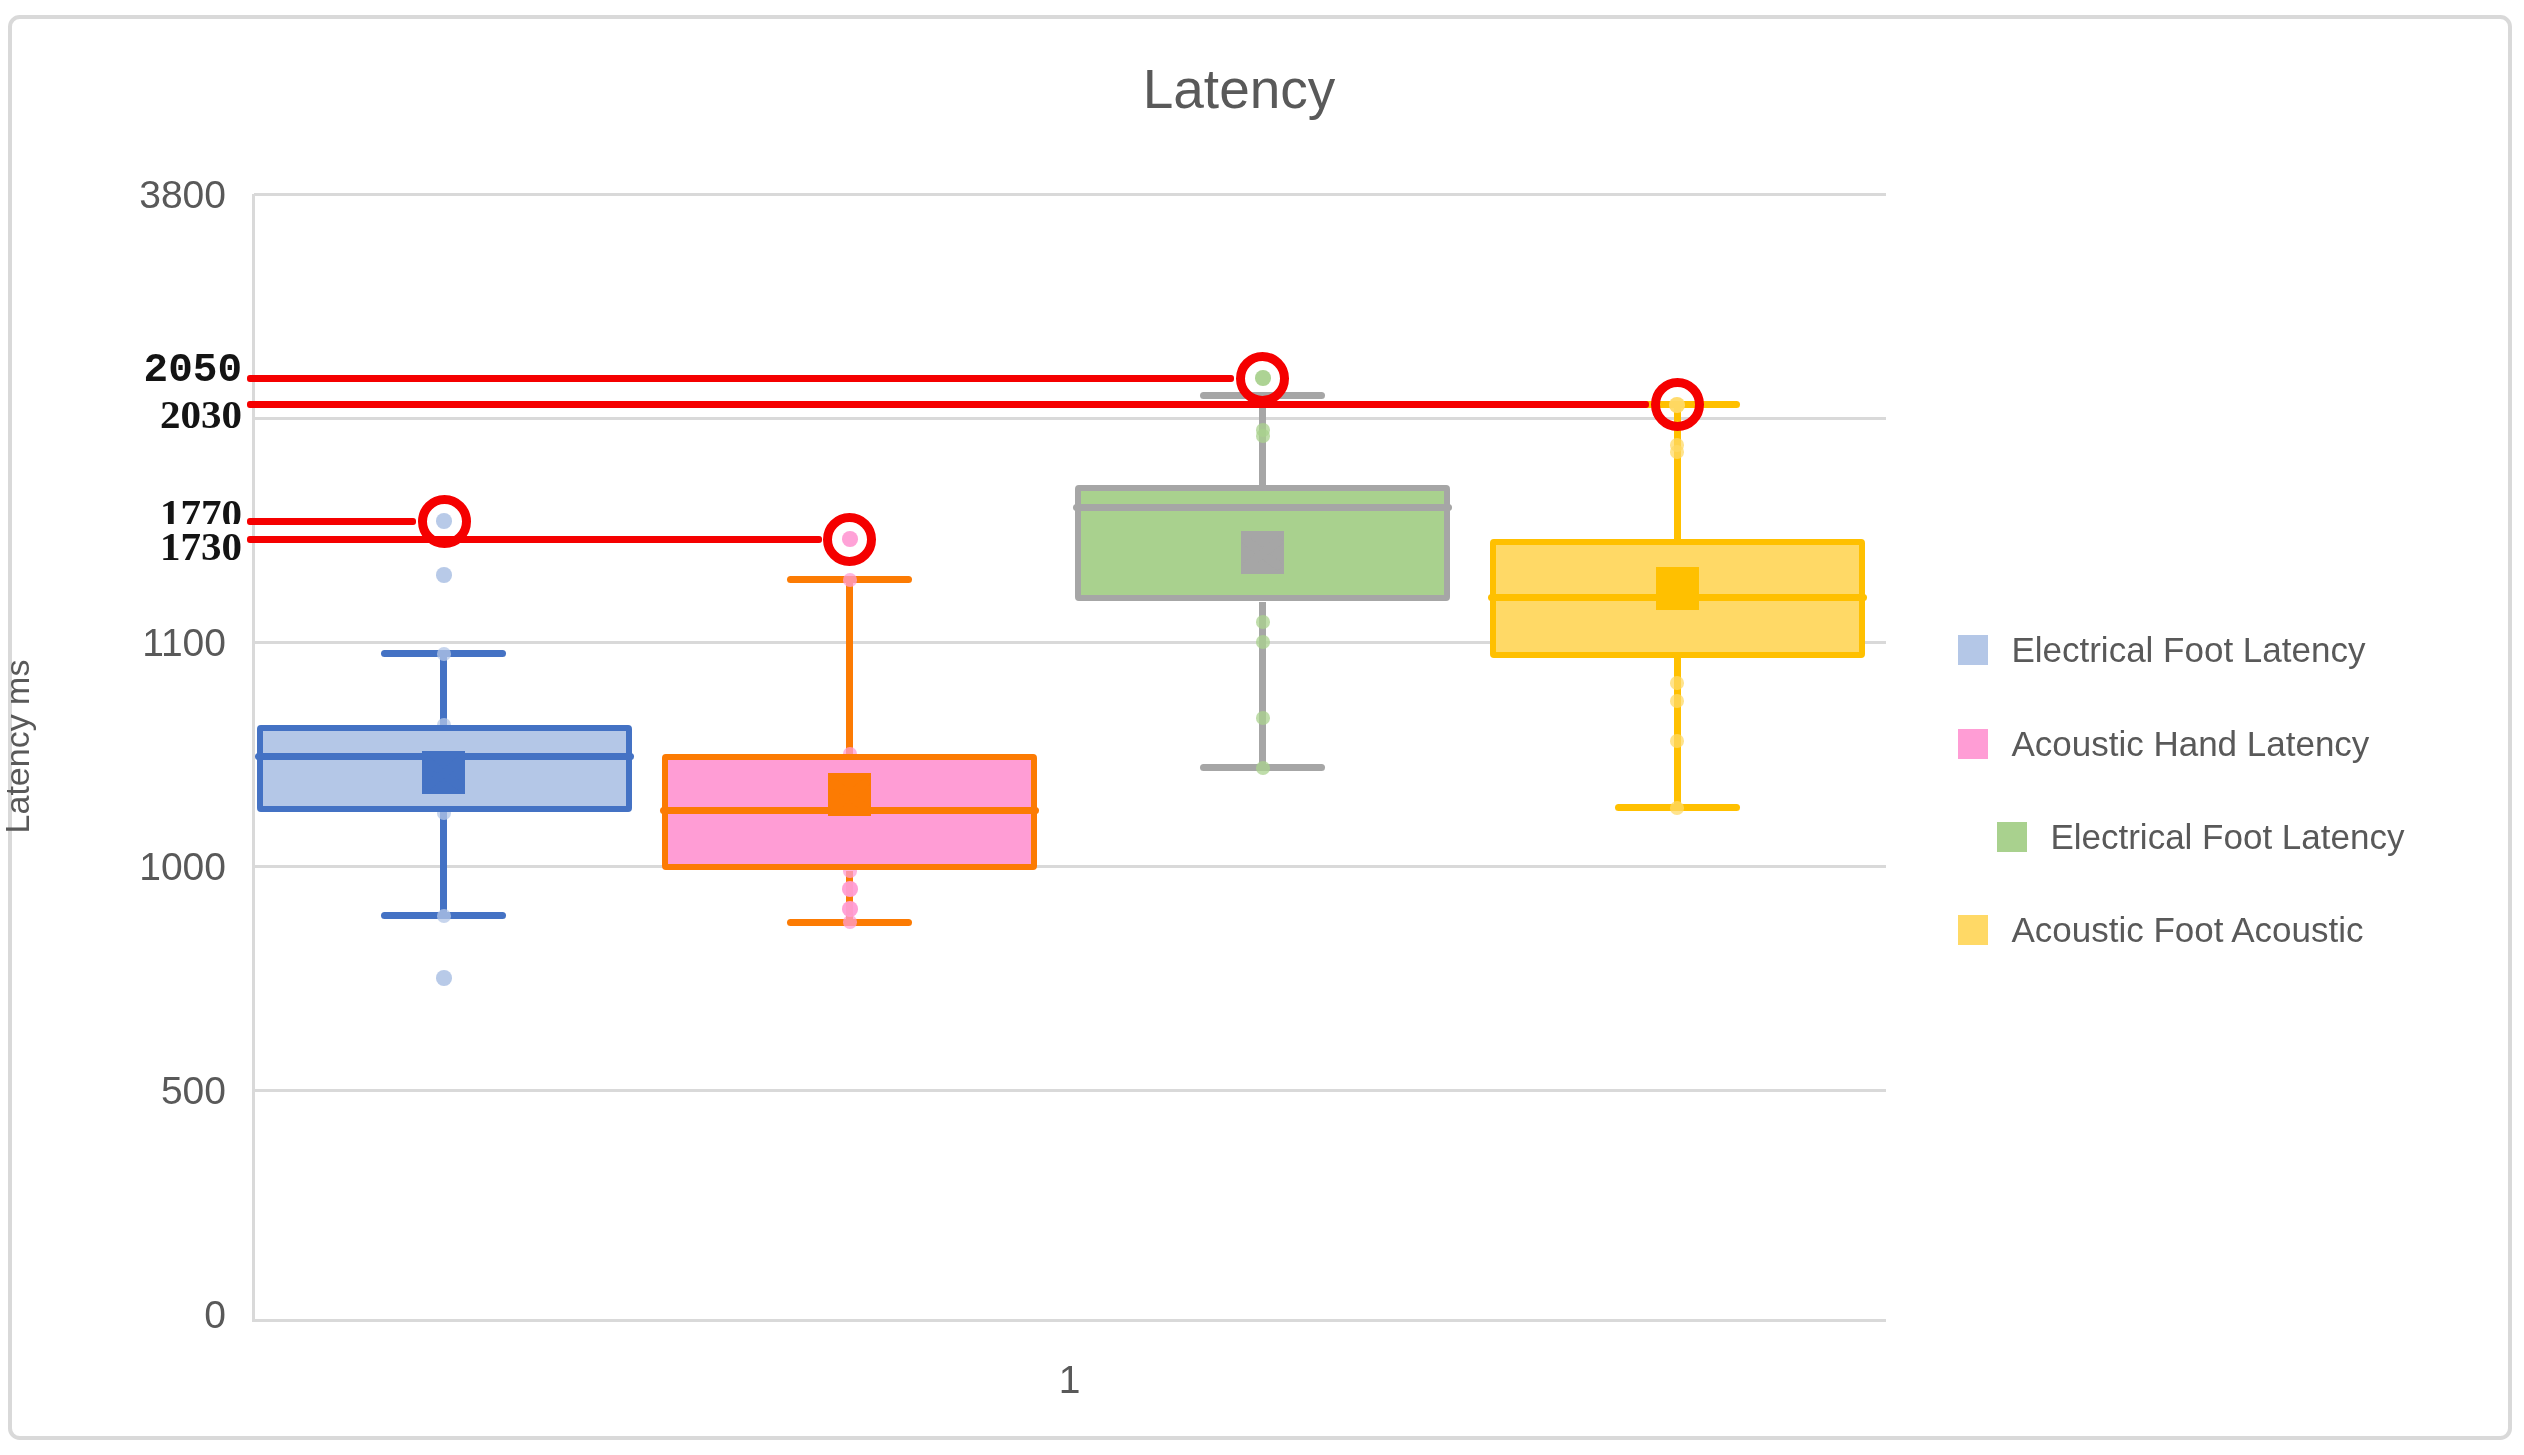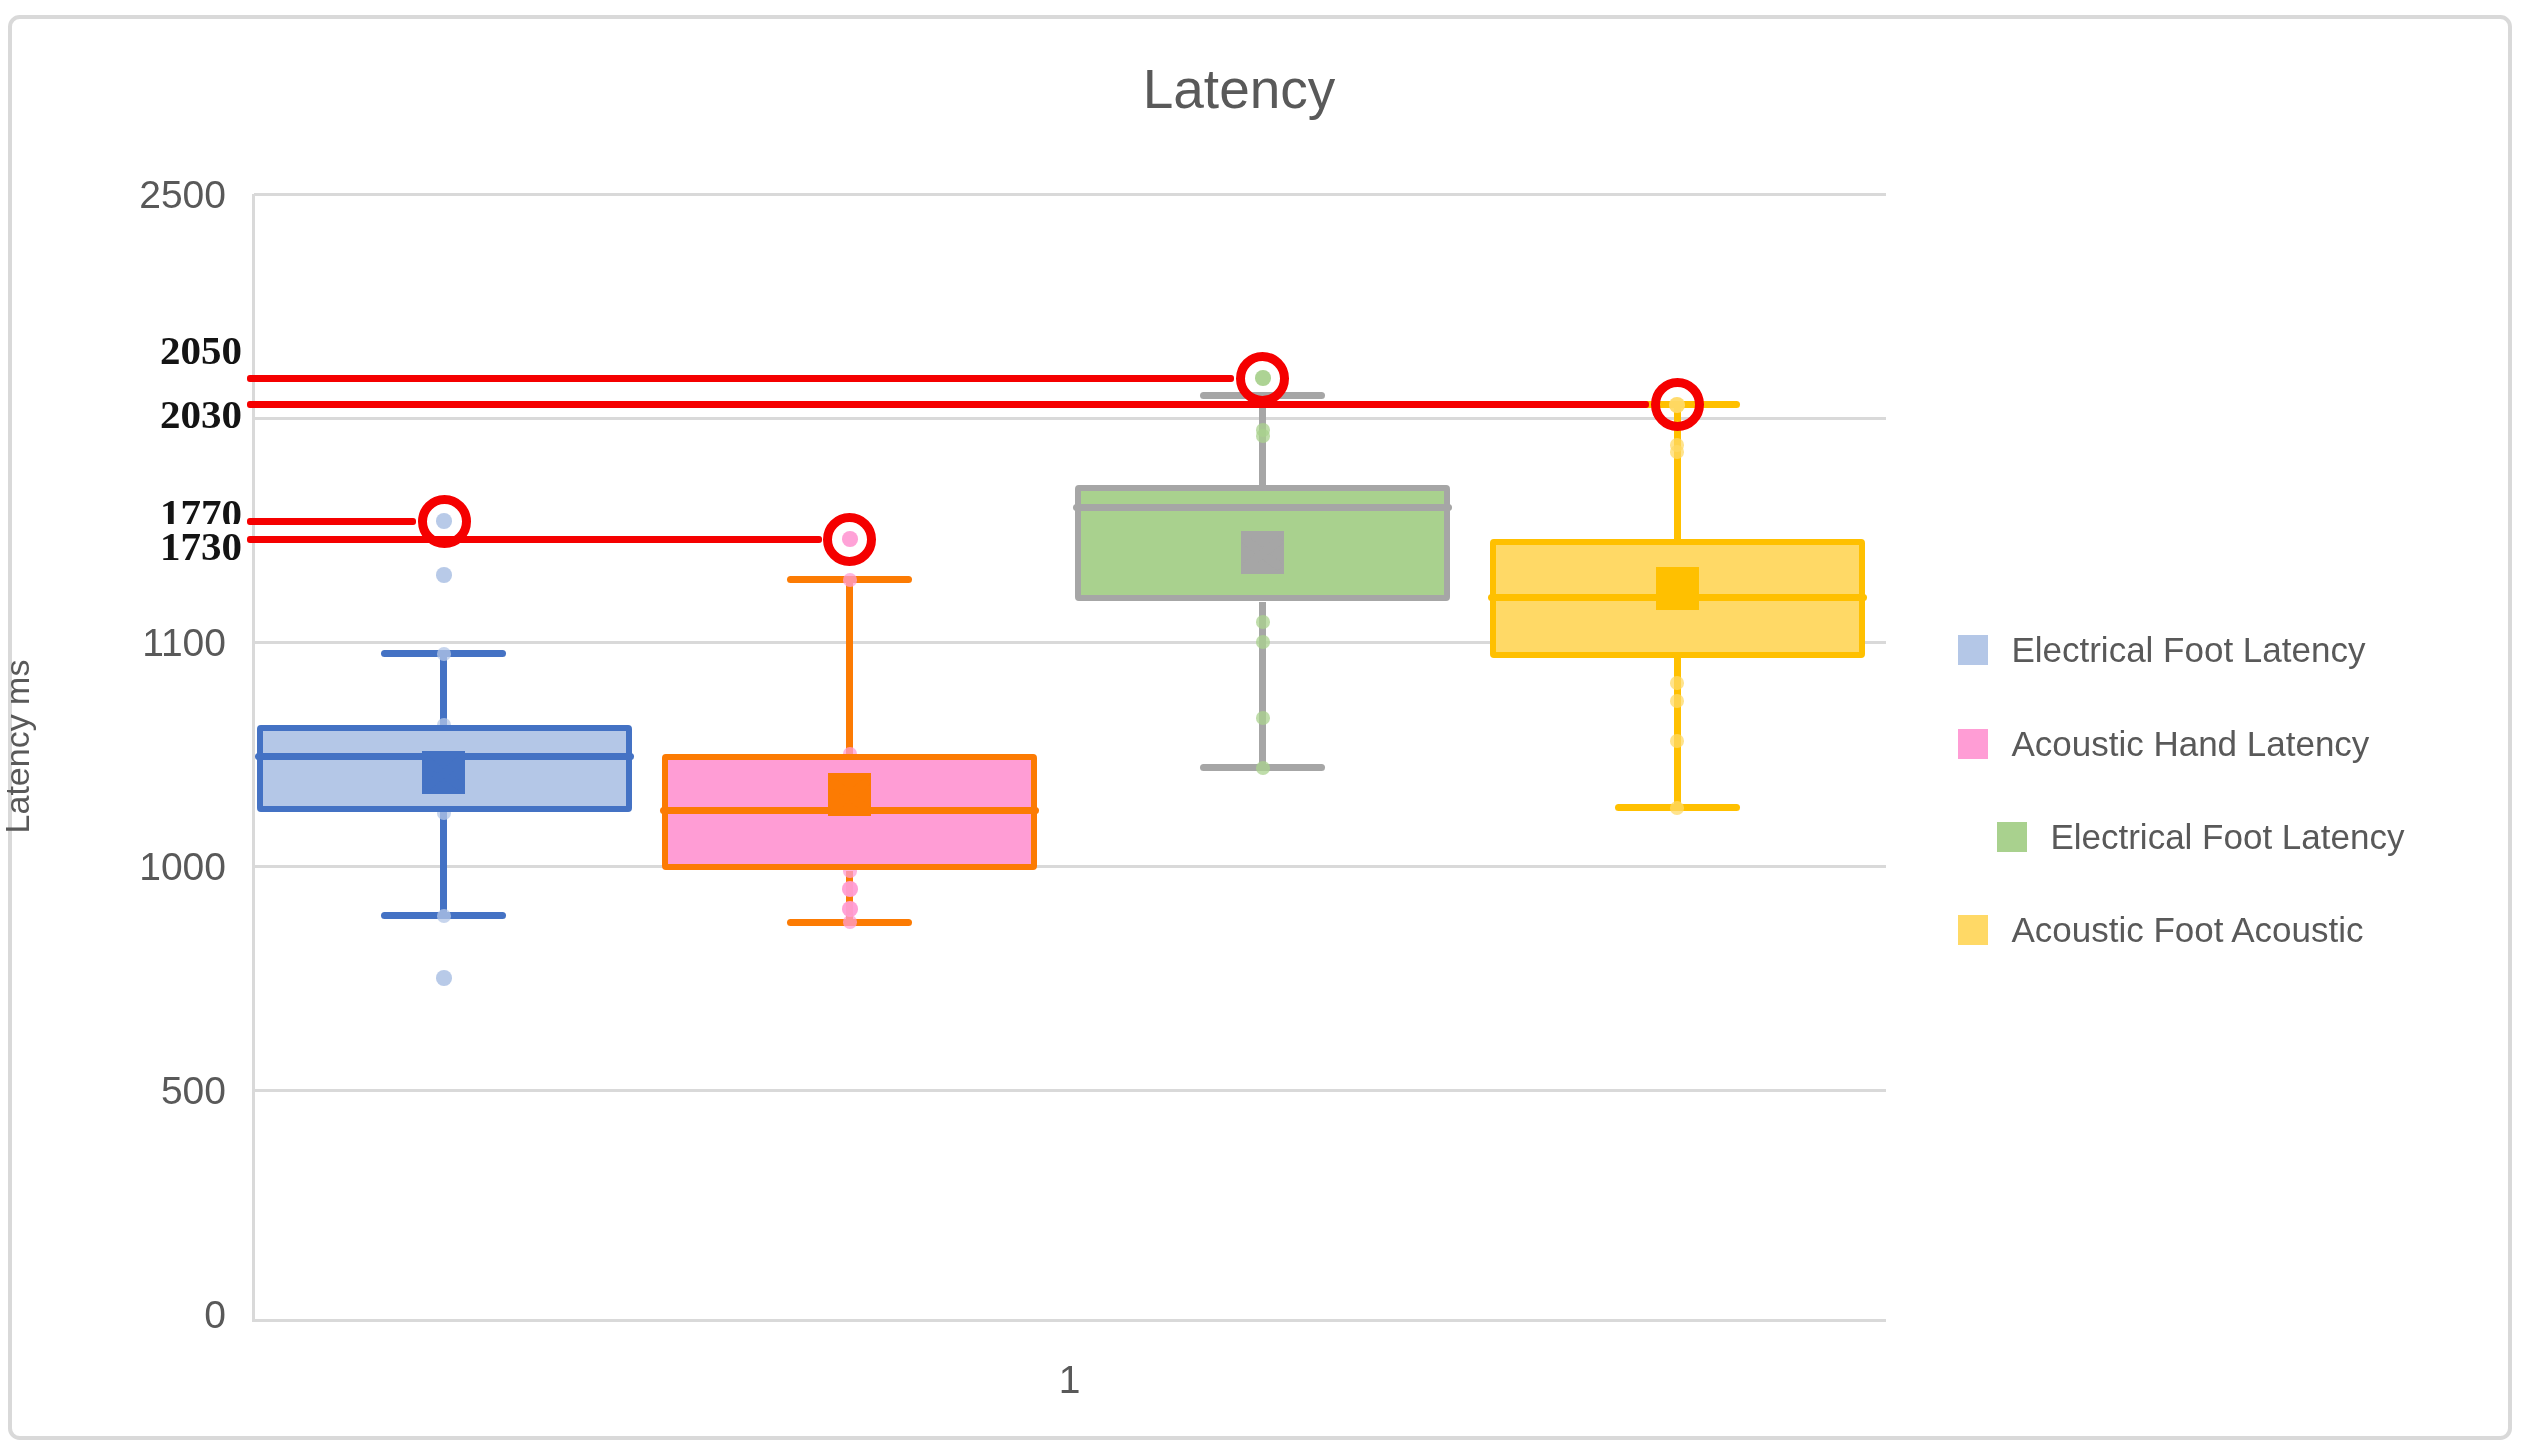--- a/index.html
+++ b/index.html
@@ -47,21 +47,21 @@
       <div class="gridline" style="left: 254px; top: 865px; width: 1632px;"></div>
       <div class="gridline" style="left: 254px; top: 641px; width: 1632px;"></div>
       <div class="gridline" style="left: 254px; top: 417px; width: 1632px;"></div>
       <div class="gridline" style="left: 254px; top: 193px; width: 1632px;"></div>
       <div class="axisline" style="left: 252px; top: 194px; width: 2.9px; height: 1125px;"></div>
       <div class="axisline" style="left: 252px; top: 1319px; width: 1634px; height: 2.9px;"></div>
       <div class="ytick" style="left: 0px; top: 1293px;">0</div>
       <div class="ytick" style="left: 0px; top: 1069px;">500</div>
       <div class="ytick" style="left: 0px; top: 845px;">1000</div>
       <div class="ytick" style="left: 0px; top: 621px;">1100</div>
-      <div class="ytick" style="left: 0px; top: 173px;">2500</div>
+      <div class="ytick" style="left: 0px; top: 173px;">3800</div>
       <div class="vline" style="left: 440px; top: 653px; width: 6.8px; height: 72px; background: rgb(68, 114, 196);"></div>
       <div class="vline" style="left: 440px; top: 812px; width: 6.8px; height: 103px; background: rgb(68, 114, 196);"></div>
       <div class="capline" style="left: 381px; top: 650px; width: 125px; height: 6.8px; background: rgb(68, 114, 196);"></div>
       <div class="capline" style="left: 381px; top: 912px; width: 125px; height: 6.8px; background: rgb(68, 114, 196);"></div>
       <div class="dot" style="left: 437px; top: 647px; width: 13.7px; height: 13.7px; background: rgb(180, 199, 231); opacity: 0.75;"></div>
       <div class="dot" style="left: 437px; top: 718px; width: 13.7px; height: 13.7px; background: rgb(180, 199, 231); opacity: 0.75;"></div>
       <div class="dot" style="left: 437px; top: 750px; width: 13.7px; height: 13.7px; background: rgb(180, 199, 231); opacity: 0.75;"></div>
       <div class="dot" style="left: 437px; top: 806px; width: 13.7px; height: 13.7px; background: rgb(180, 199, 231); opacity: 0.75;"></div>
       <div class="dot" style="left: 437px; top: 909px; width: 13.7px; height: 13.7px; background: rgb(180, 199, 231); opacity: 0.75;"></div>
       <div class="boxrect" style="left: 257px; top: 725px; width: 375px; height: 87px; background: rgb(180, 199, 231); border: 6.8px solid rgb(68, 114, 196); border-radius: 3.9px;"></div>
@@ -110,21 +110,21 @@
       <div class="dot" style="left: 1670px; top: 734px; width: 13.7px; height: 13.7px; background: rgb(255, 217, 102); opacity: 0.75;"></div>
       <div class="dot" style="left: 1670px; top: 801px; width: 13.7px; height: 13.7px; background: rgb(255, 217, 102); opacity: 0.75;"></div>
       <div class="boxrect" style="left: 1490px; top: 539px; width: 375px; height: 119px; background: rgb(255, 217, 102); border: 6.8px solid rgb(255, 192, 0); border-radius: 3.9px;"></div>
       <div class="medline" style="left: 1488px; top: 594px; width: 379px; height: 6.8px; background: rgb(255, 192, 0);"></div>
       <div class="xmark" style="left: 1656px; top: 567px; background: rgb(255, 192, 0);"></div>
       <div class="dot" style="left: 1669px; top: 397px; width: 15.6px; height: 15.6px; background: rgb(255, 217, 102); opacity: 0.95;"></div>
     </div>
   <div id="annotation-layer">
       <div class="ann-circle" style="left: 1236px; top: 352px; width: 53px; height: 53px;"></div>
       <div class="ann-line" style="left: 247px; top: 375px; width: 987px;"></div>
-      <div class="ann-label" style="left: 76px; top: 328px;">2050</div>
+      <div class="ann-label" style="left: 76px; top: 348px; font-family: Liberation Mono, monospace;">2050</div>
       <div class="ann-circle" style="left: 1651px; top: 378px; width: 53px; height: 53px;"></div>
       <div class="ann-line" style="left: 247px; top: 401px; width: 1402px;"></div>
       <div class="ann-label" style="left: 76px; top: 392px;">2030</div>
       <div class="ann-circle" style="left: 418px; top: 495px; width: 53px; height: 53px;"></div>
       <div class="ann-line" style="left: 247px; top: 518px; width: 169px;"></div>
       <div class="ann-label" style="left: 76px; top: 491px;">1770</div>
       <div class="ann-circle" style="left: 823px; top: 513px; width: 53px; height: 53px;"></div>
       <div class="ann-line" style="left: 247px; top: 536px; width: 575px;"></div>
       <div class="ann-label" style="left: 76px; top: 524px;">1730</div>
     </div>

